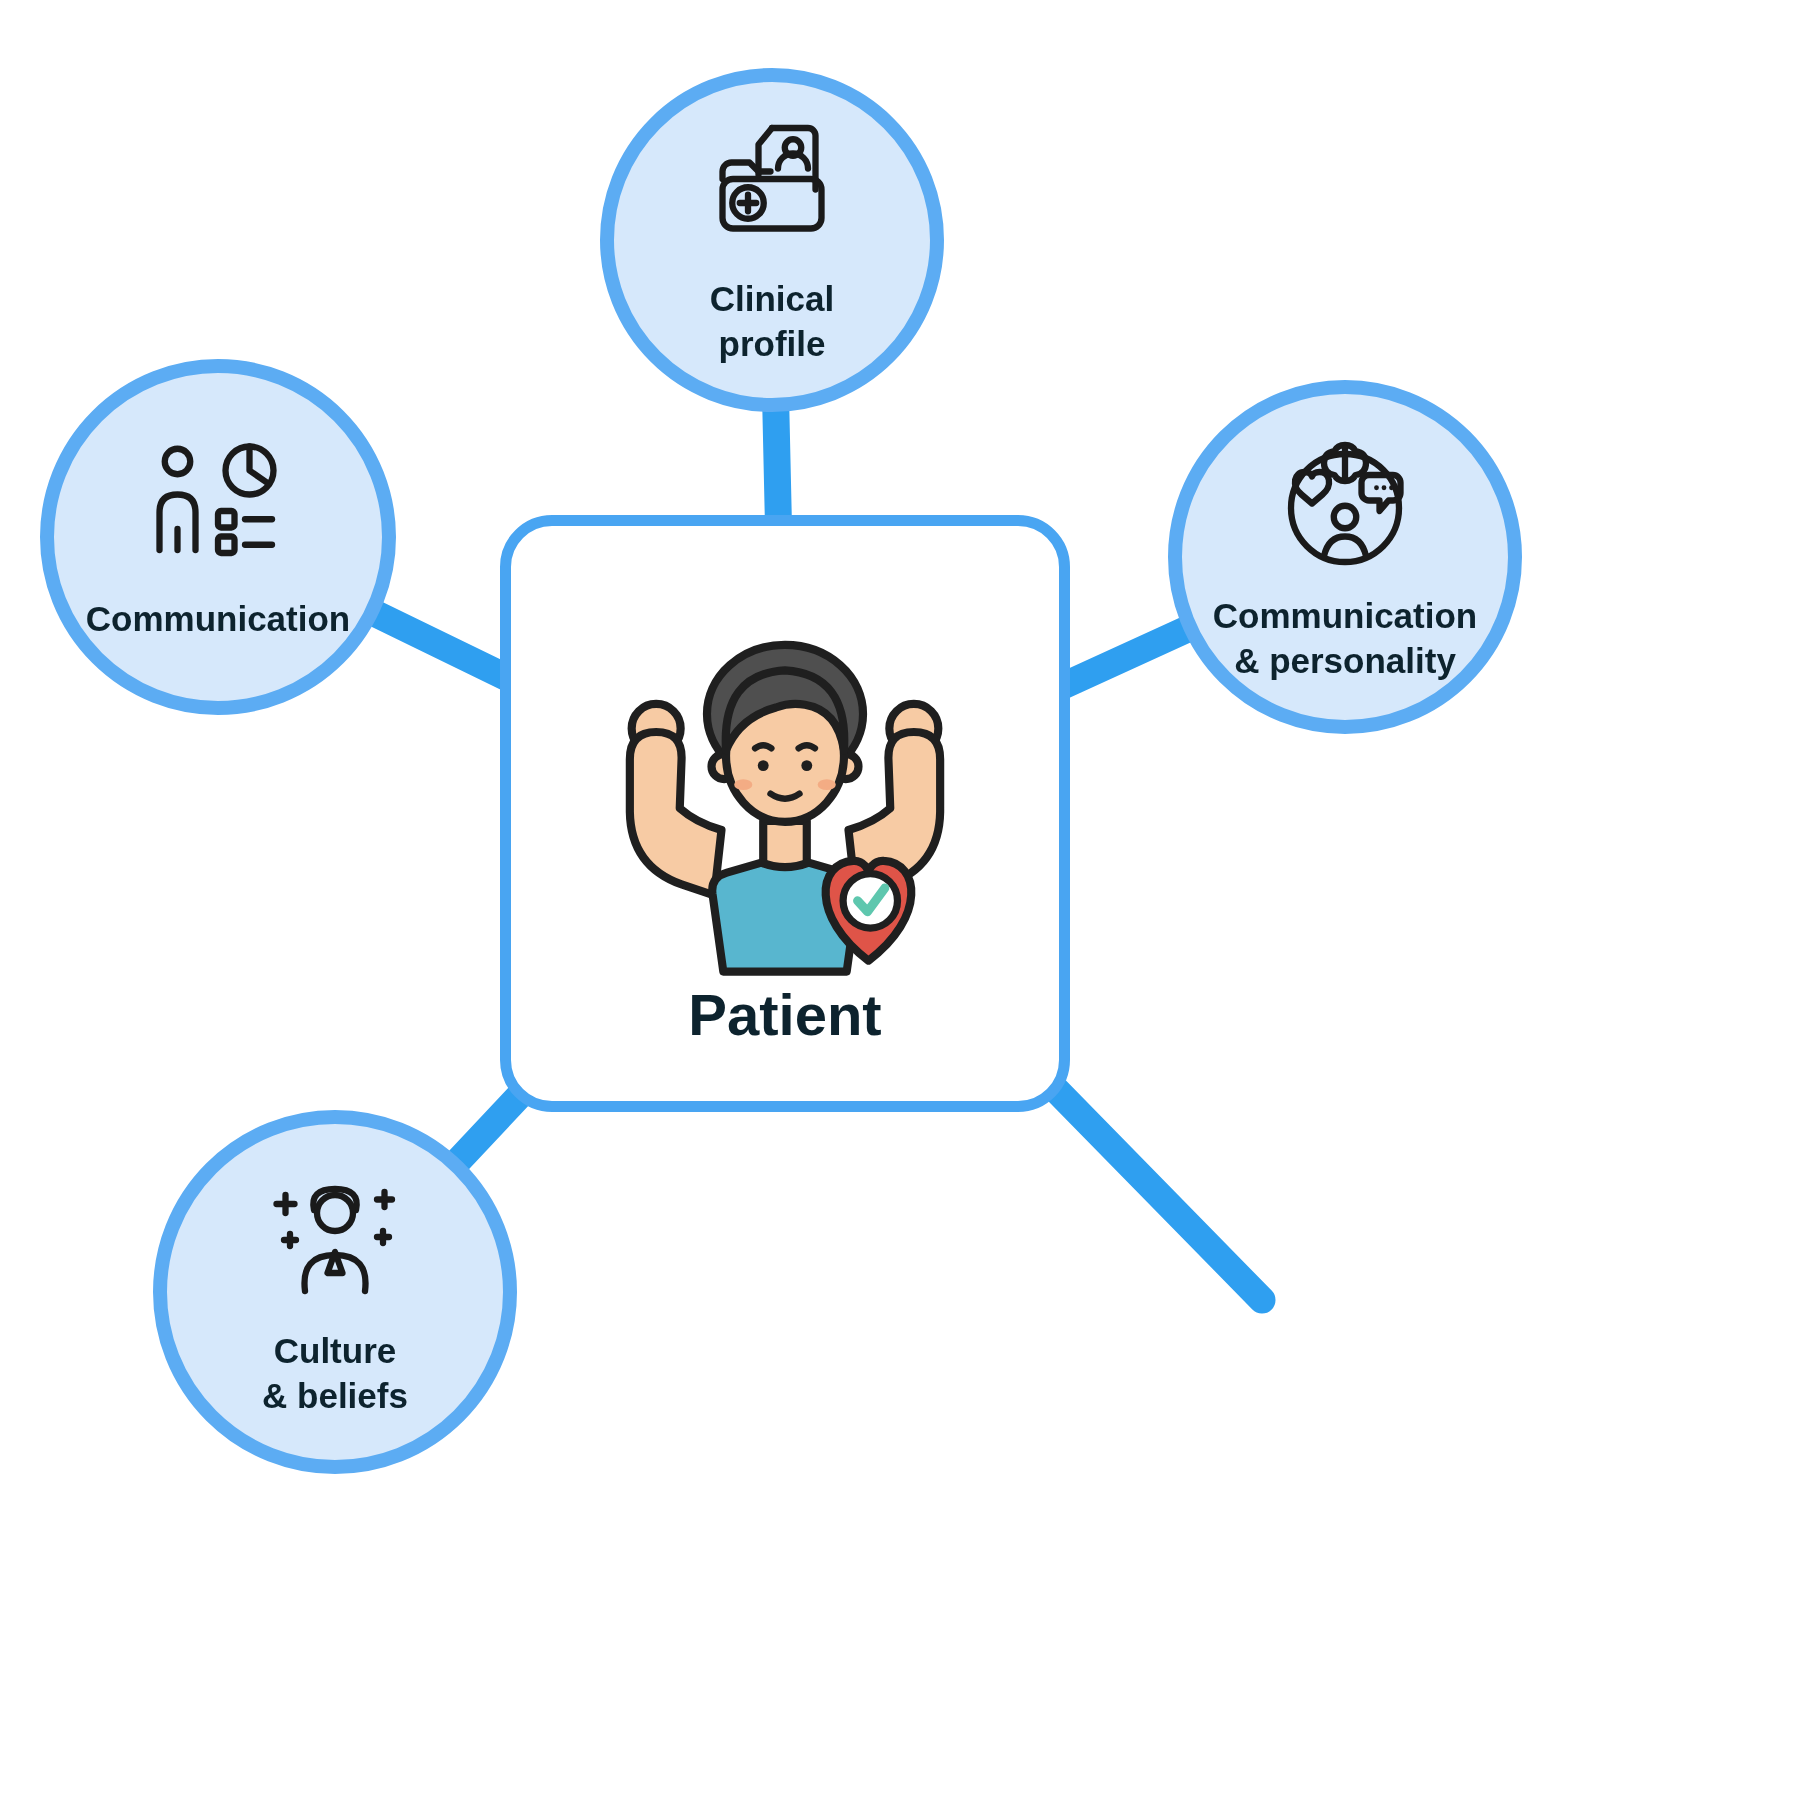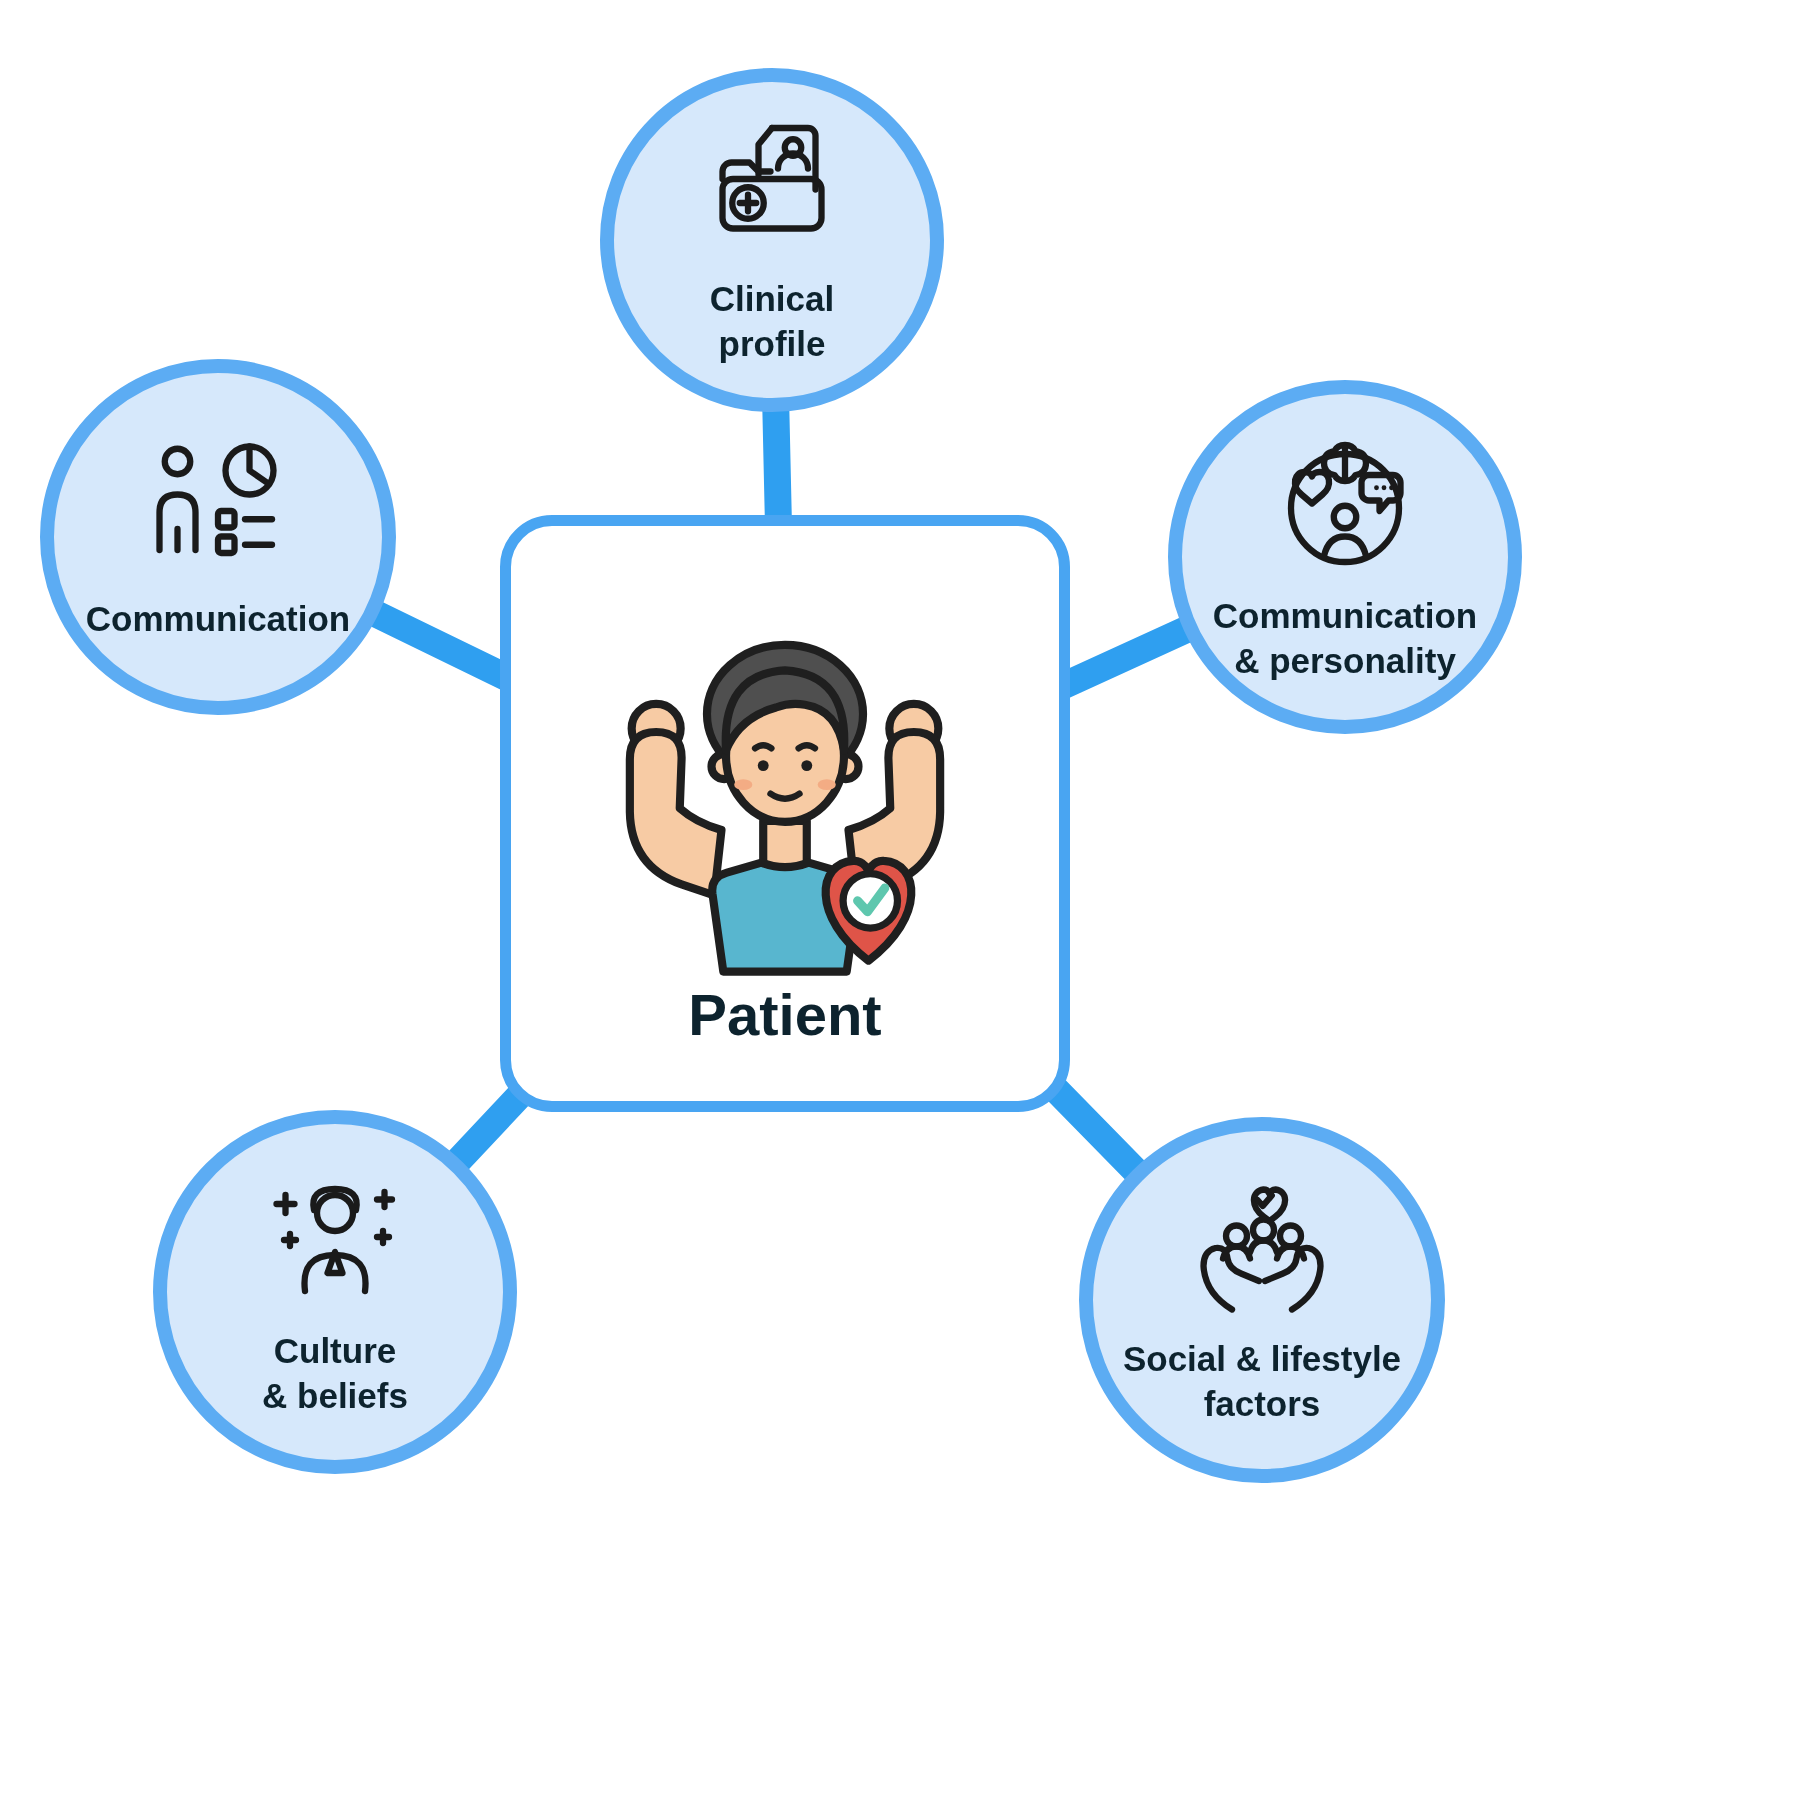--- a/index.html
+++ b/index.html
@@ -136,38 +136,20 @@
         <circle cx="76" cy="38.5" r="1.6" fill="#1a1a1a" stroke="none"></circle>
         <circle cx="81" cy="38.5" r="1.6" fill="#1a1a1a" stroke="none"></circle>
         <circle cx="50" cy="58" r="7.5"></circle>
         <path d="M36 84 q3-13 14-13 q11 0 14 13"></path>
       </g>
     </svg>
     <div class="node-label">Communication
 &amp; personality</div>
   </div>
 
-  <div class="node node-social">
-    <svg class="node-icon" viewBox="0 0 100 100">
-      <g class="line-icon">
-        <path d="M51 29 c-9-7-8-17 0-18 q3 0 4 3 q1-3 4-3 c8 1 9 11 0 18 l-4 3 z"></path>
-        <path d="M47 18 l3.5 4 6-7"></path>
-        <circle cx="33" cy="42" r="7"></circle>
-        <circle cx="51" cy="38" r="7"></circle>
-        <circle cx="69" cy="42" r="7"></circle>
-        <path d="M24 57 q2-8 9-8 q7 0 9 8"></path>
-        <path d="M42 53 q2-8 9-8 q7 0 9 8"></path>
-        <path d="M60 57 q2-8 9-8 q7 0 9 8"></path>
-        <path d="M30 91 Q12 80 11 62 Q11 52 19 50 Q26 49 27 57 Q28 64 36 67 L48 72"></path>
-        <path d="M70 91 Q88 80 89 62 Q89 52 81 50 Q74 49 73 57 Q72 64 64 67 L52 72"></path>
-      </g>
-    </svg>
-    <div class="node-label">Social &amp; lifestyle
-factors</div>
-  </div>
 
   <div class="center-box">
     <svg class="center-illustration" viewBox="0 0 460 410">
       <g stroke="#1f1f1f" stroke-width="9" stroke-linejoin="round" stroke-linecap="round">
 
         <g>
           <circle cx="88" cy="136" r="27" fill="#f7cba4"></circle>
           <path d="M152 320 L116 308 Q60 288 59 228 L59 170 Q59 140 88 140 Q117 140 116 170 L114 224 Q132 240 160 248 Z" fill="#f7cba4"></path>
         </g>
 

